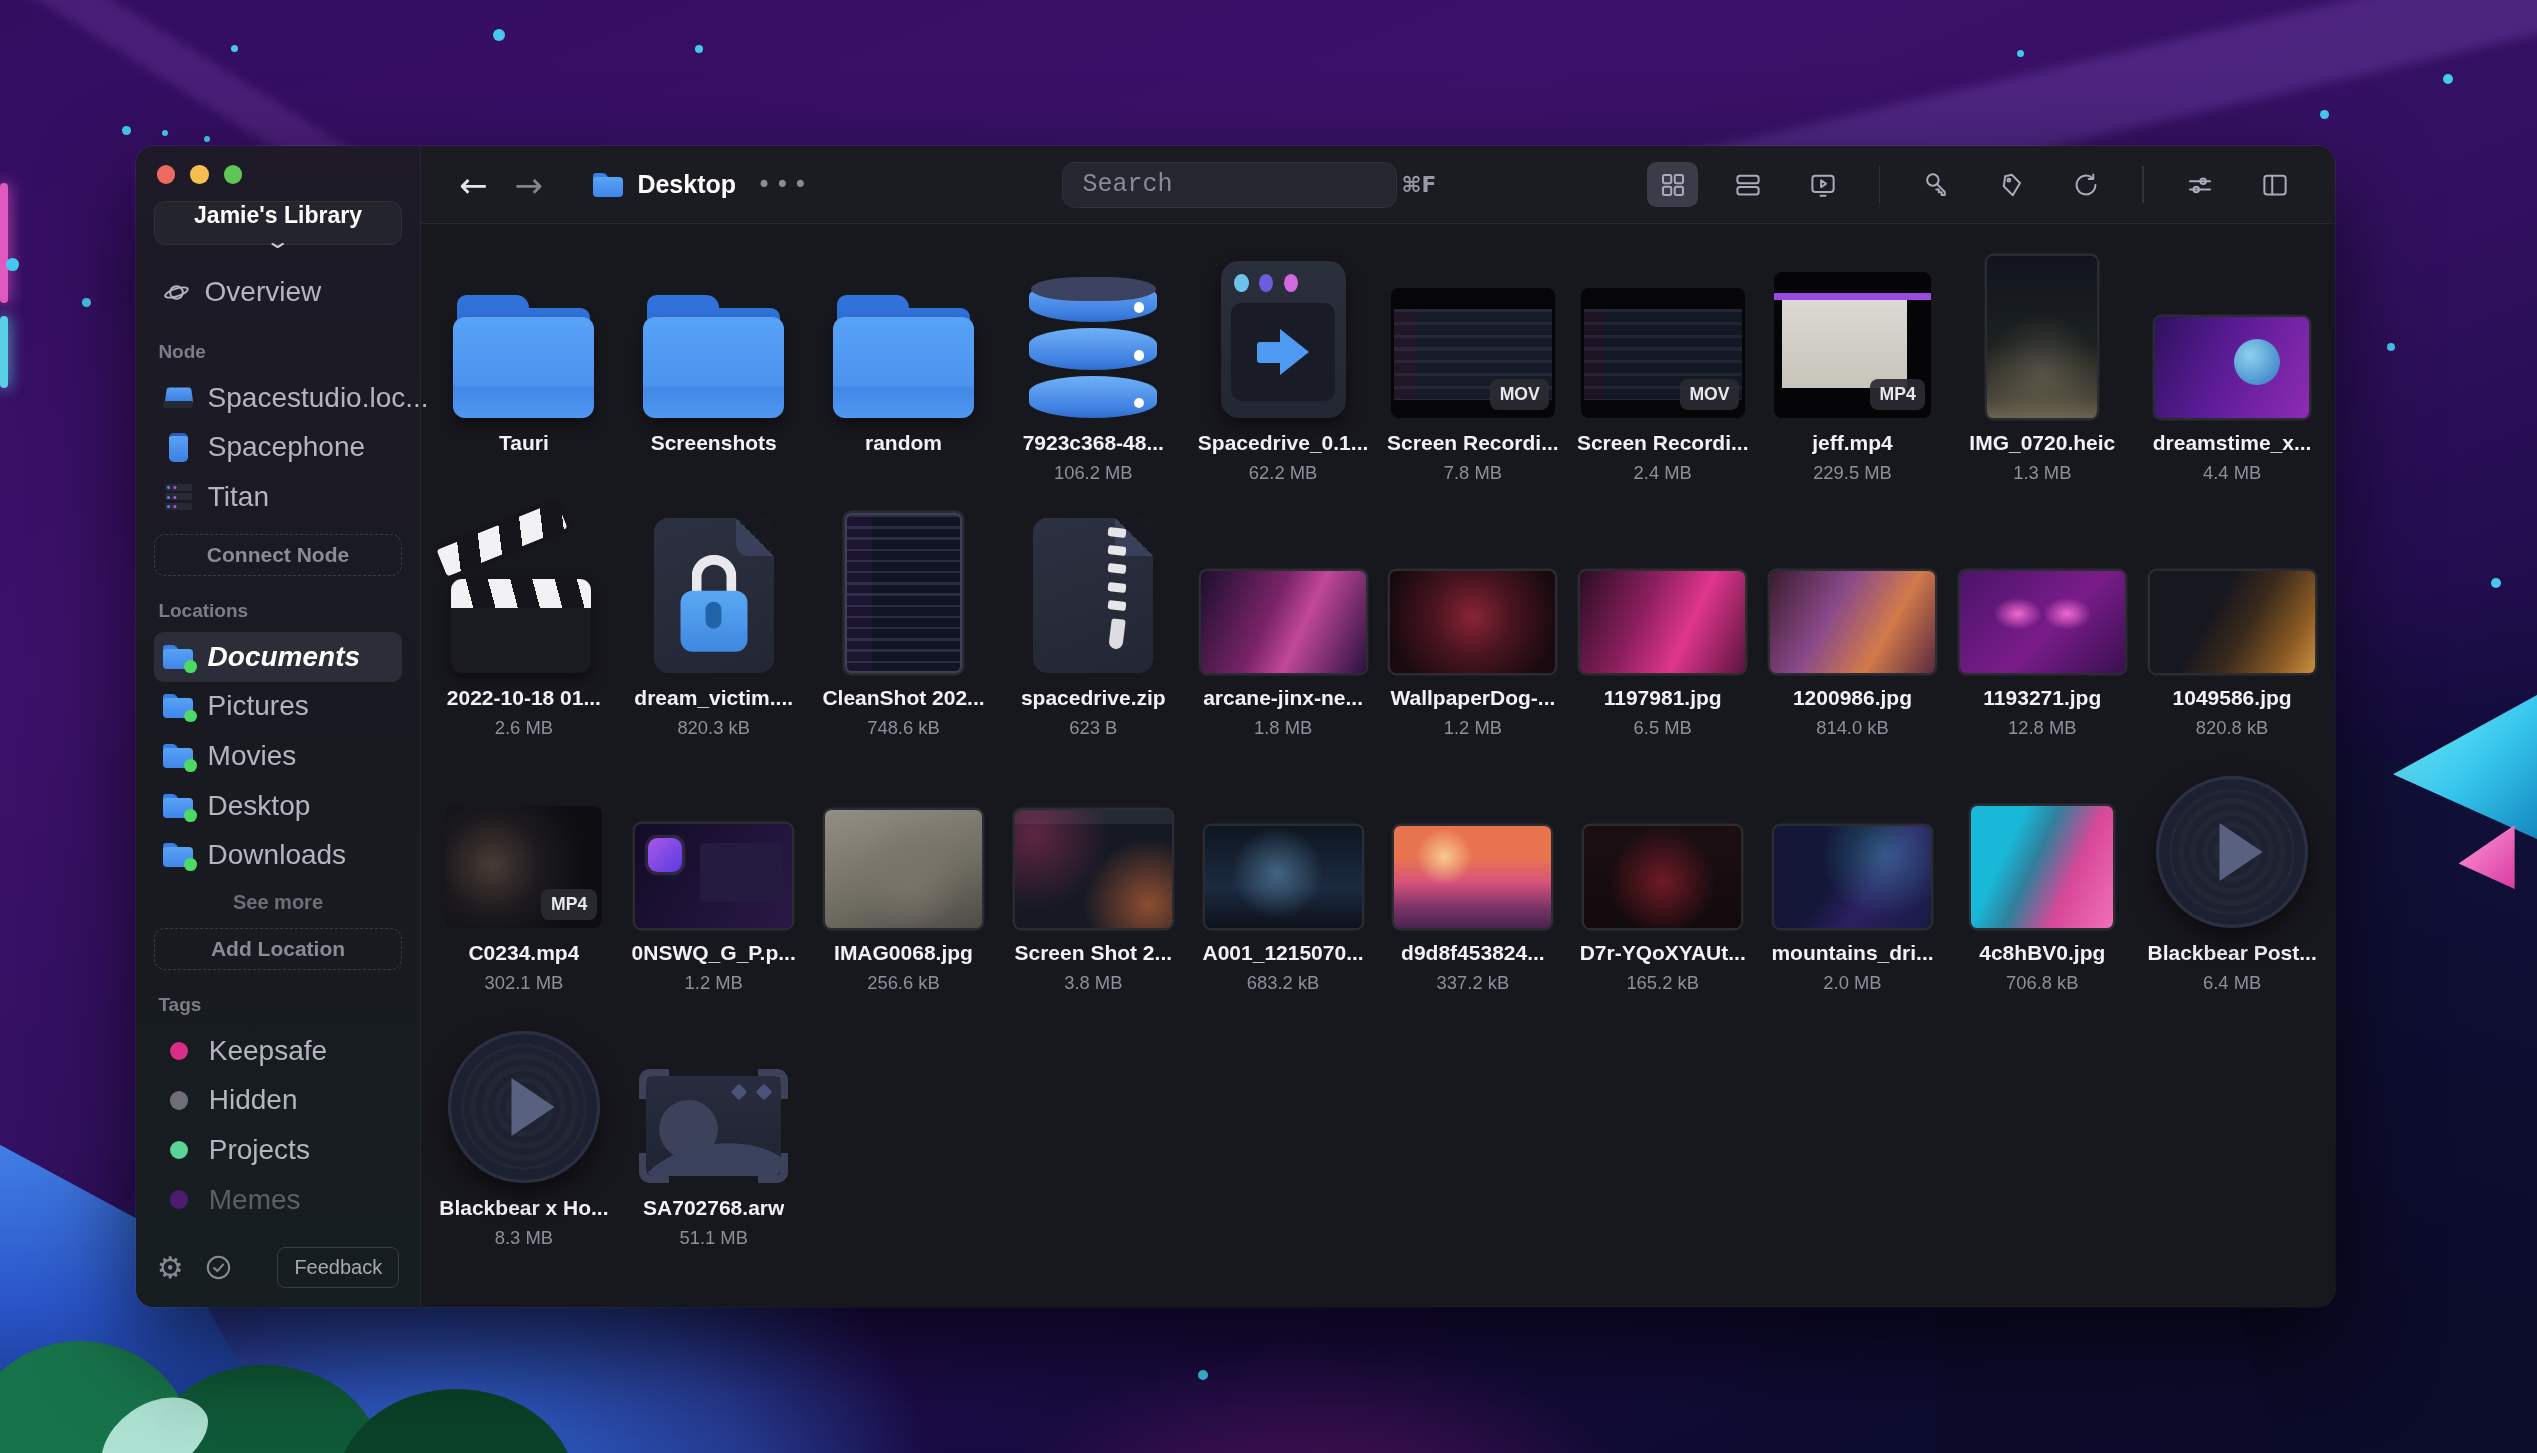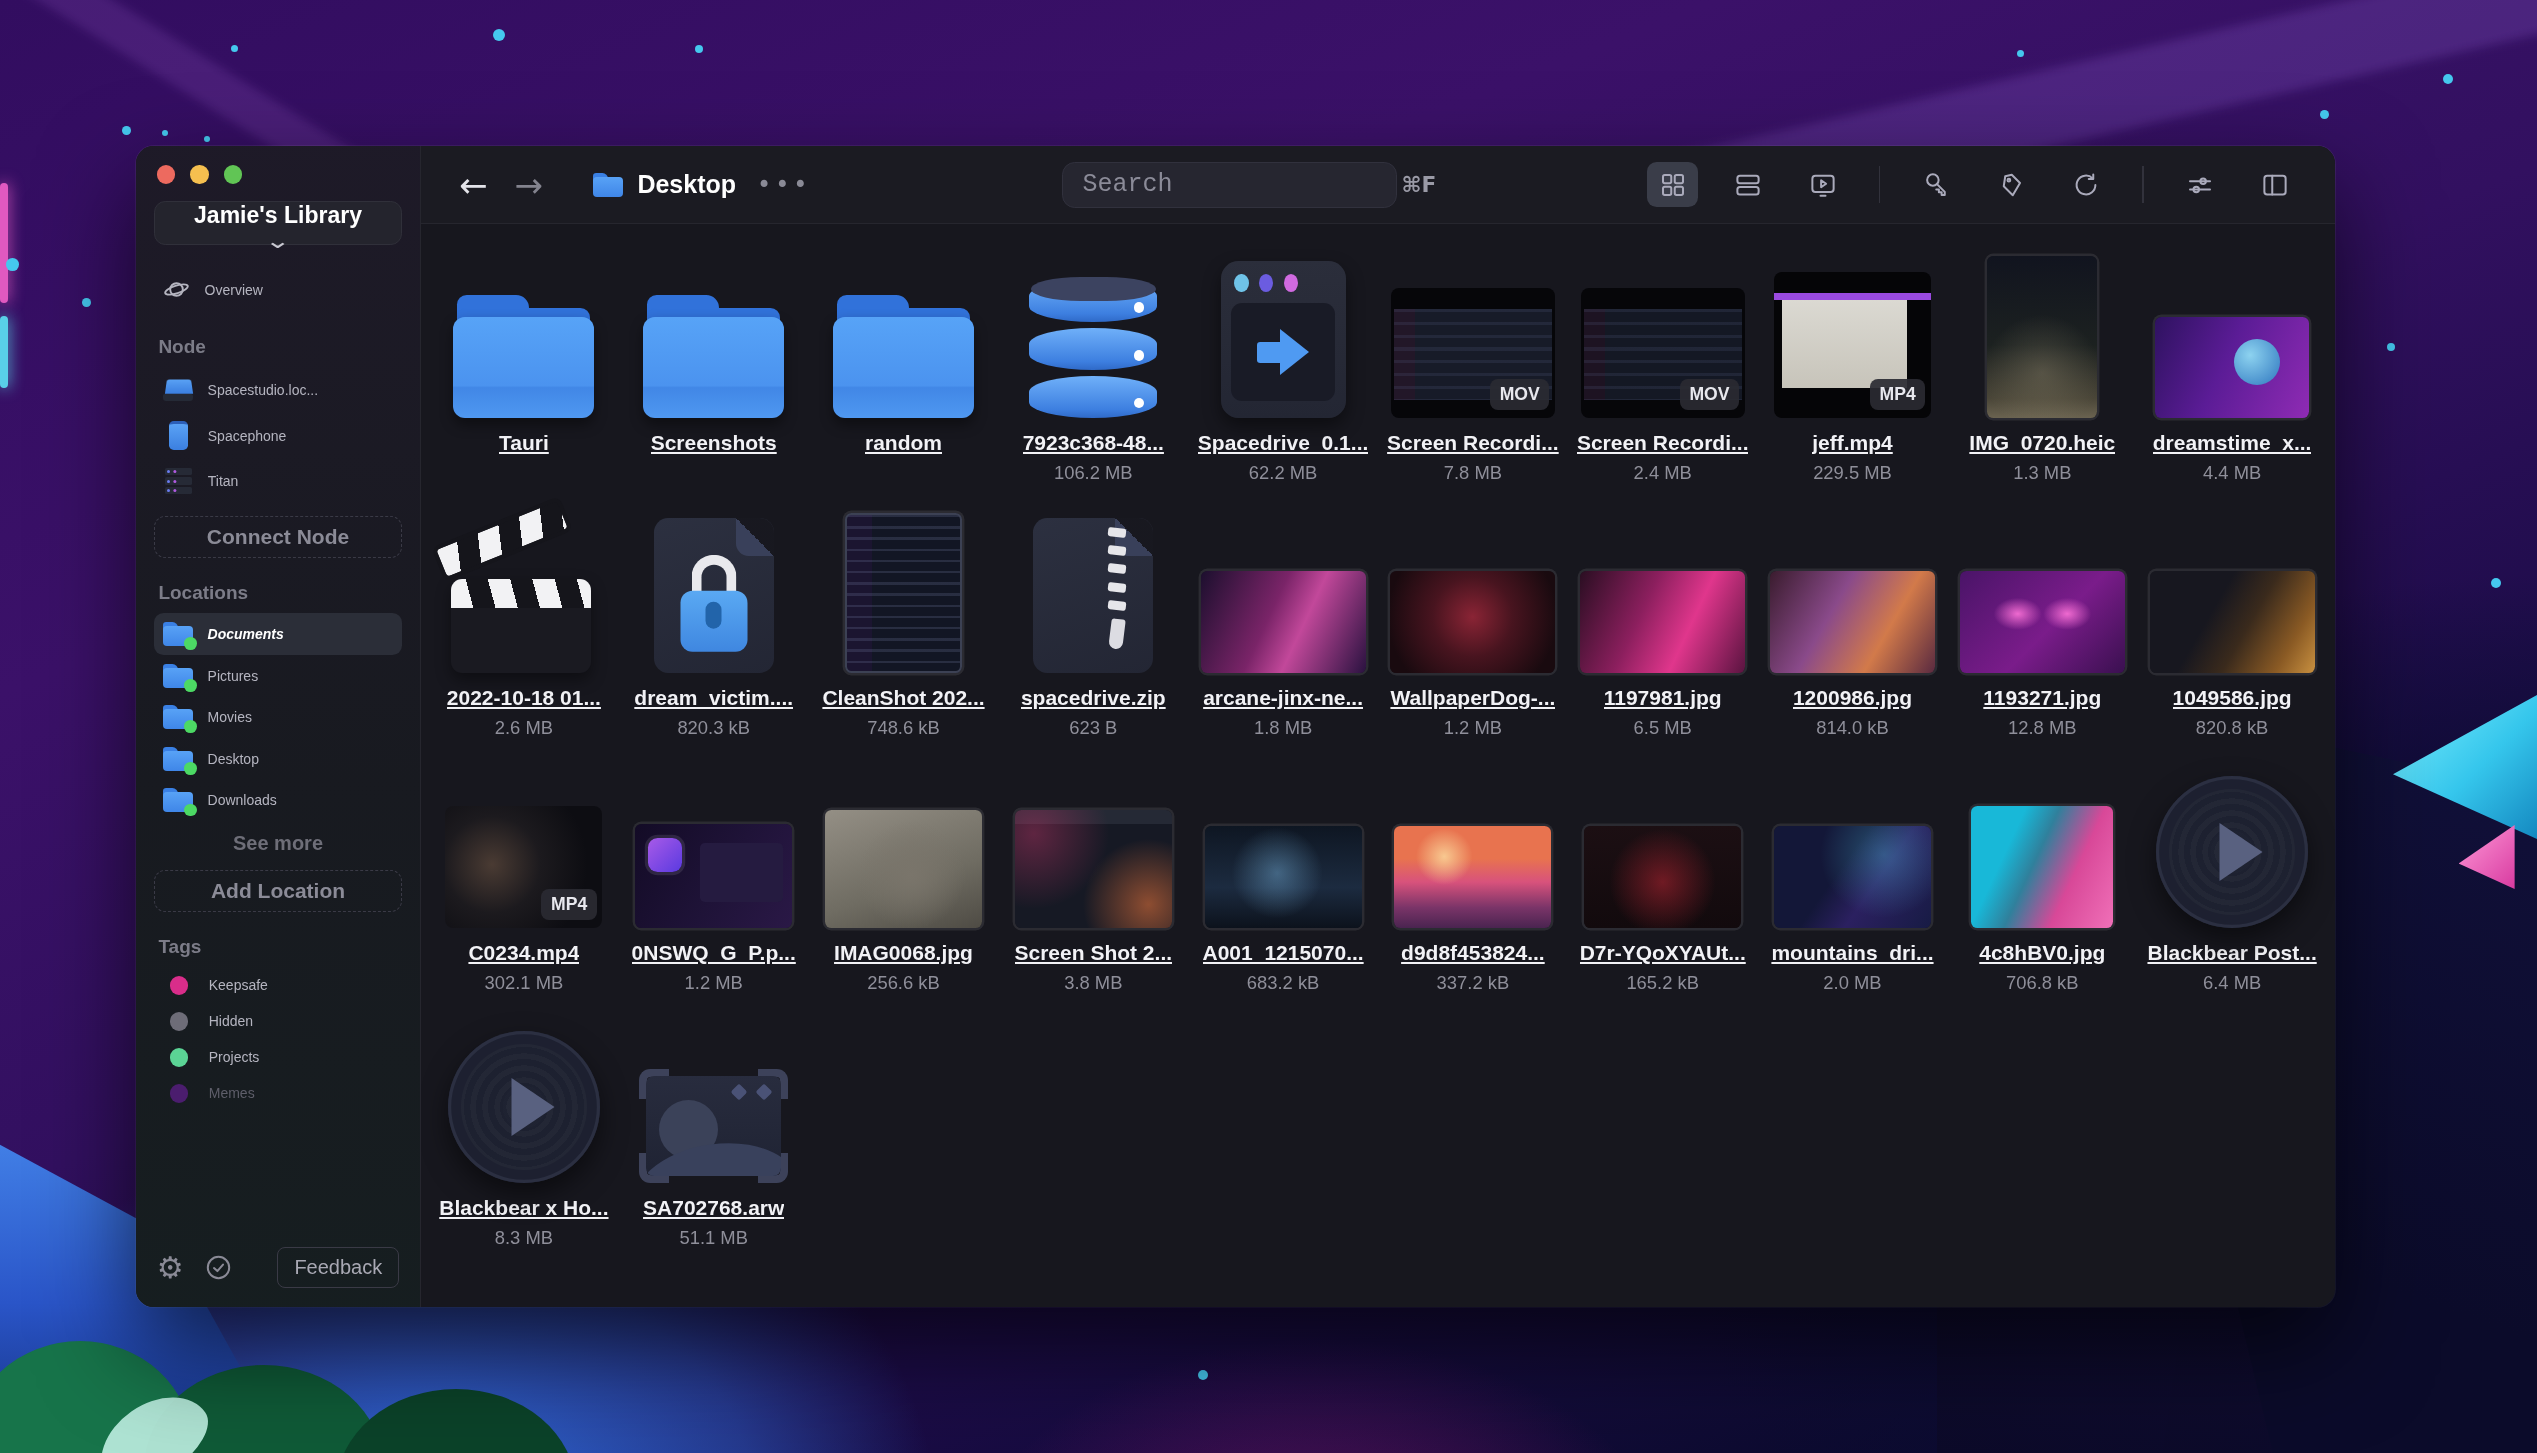--- a/index.html
+++ b/index.html
@@ -33,21 +33,21 @@
   .window{position:absolute;left:136px;top:146px;width:2199px;height:1161px;border-radius:17.6px;background:#17171e;box-shadow:0 40px 96px rgba(0,0,0,.65),0 0 0 0.8px rgba(255,255,255,.09);display:flex;overflow:hidden;}
 
   
   .sidebar{width:285px;flex:0 0 285px;background:linear-gradient(180deg,rgba(30,26,40,.97) 0%,rgba(24,26,32,.97) 55%,rgba(22,30,32,.96) 100%);border-right:0.8px solid #26262e;padding:16px 17.6px 19px;display:flex;flex-direction:column;}
   .traffic{display:flex;gap:15px;padding:3.2px 3.2px 17.6px;}
   .tl{width:18.4px;height:18.4px;border-radius:50%;}
   .tl.red{background:#ed6a5f;} .tl.yellow{background:#f5bf4f;} .tl.green{background:#61c555;}
   .lib-switch{height:44px;background:#24242d;border:0.8px solid #30303a;border-radius:11.2px;display:flex;align-items:center;justify-content:space-between;padding:0 16px;margin-bottom:22.4px;flex-direction:column;}
   .lib-name{color:#fff;font-size:23px;font-weight:bold;}
   .chev{color:#c9c9d2;font-size:21px;transform:scaleX(1.5);font-family:"DejaVu Sans",sans-serif;}
-  .side-row{display:flex;align-items:center;gap:14.4px;padding:8.8px 9.6px;border-radius:9.6px;color:#b5b5c0;font-size:14px;}
+  .side-row{display:flex;align-items:center;gap:14.4px;padding:8.8px 9.6px;border-radius:9.6px;color:#b5b5c0;font-size:28px;}
   .side-row.selected{background:#2b2e38;color:#fff;font-weight:bold;font-style:italic;}
   .heading{color:#7c7c88;font-size:19px;font-weight:bold;margin:24px 0 9.6px 4.8px;}
   .planet-ic{width:27px;height:27px;flex:0 0 27px;}
   .node-icon{width:30px;height:27px;flex:0 0 30px;position:relative;}
   .nls{position:absolute;left:2.4px;top:1.6px;width:25.6px;height:16px;background:linear-gradient(180deg,#5aa2f5,#3b7fe0);border-radius:3.2px 3.2px 0 0;transform:perspective(48px) rotateX(28deg);}
   .nlb{position:absolute;left:0;top:17px;width:30px;height:7.2px;background:#252a36;border-radius:1.6px 1.6px 3.2px 3.2px;}
   .phone-ic{width:19px;height:29px;margin:0 5.6px;background:linear-gradient(180deg,#5aa2f5,#3b7fe0);border-radius:4.8px;border-top:3.2px solid #2c5fb8;flex:0 0 19px;}
   .server-ic{display:flex;flex-direction:column;gap:2.4px;width:27px;flex:0 0 27px;margin:0 1.6px;}
   .server-ic i{height:7.2px;background:#262a36;border-radius:1.6px;position:relative;}
   .server-ic i::before{content:"";position:absolute;left:2.4px;top:2.4px;width:3.2px;height:3.2px;border-radius:50%;background:#6a7cf0;box-shadow:6.4px 0 0 #b05ae0;}
@@ -79,21 +79,21 @@
   .tools{display:flex;align-items:center;gap:24px;}
   .tool-btn{width:51px;height:45px;border-radius:9.6px;display:flex;align-items:center;justify-content:center;}
   .tool-btn.active{background:#3a3d49;}
   .tdiv{width:1.6px;height:37px;background:#32323c;margin:0 6.4px;}
   .tools svg{stroke:#aab;fill:none;stroke-width:1.6;stroke-linecap:round;stroke-linejoin:round;}
 
   
   .grid{display:grid;grid-template-columns:repeat(10,1fr);padding:27px 8px 0;overflow:hidden;}
   .cell{height:255px;display:flex;flex-direction:column;align-items:center;}
   .thumb-wrap{height:167px;display:flex;align-items:flex-end;justify-content:center;margin-bottom:12.8px;}
-  .fname{color:#f2f2f6;font-size:21px;font-weight:bold;max-width:180px;white-space:nowrap;overflow:hidden;text-decoration:underline;}
+  .fname{color:#f2f2f6;font-size:21px;font-weight:bold;max-width:180px;white-space:nowrap;overflow:hidden;}
   .fsize{color:#8f8f9a;font-size:18.4px;margin-top:7.2px;}
   .thumb{position:relative;}
   .badge{position:absolute;right:5.6px;bottom:8px;background:rgba(42,42,50,.92);color:#e8e8ee;font-size:17.6px;font-weight:bold;padding:4.8px 9.6px;border-radius:8px;}
   .imgb{box-shadow:0 0 0 2.4px rgba(255,255,255,.09);border-radius:6.4px;}
 
   
   .t-folder{width:141px;height:123px;}
   .f-tab{position:absolute;top:0;left:4px;width:72px;height:34px;background:#3172da;border-radius:9.6px 12.8px 0 0;}
   .f-back{position:absolute;top:12.8px;left:4px;right:4px;bottom:2.4px;background:#3172da;border-radius:9.6px;}
   .f-body{position:absolute;top:22.4px;left:0;right:0;bottom:0;background:linear-gradient(180deg,#57a3f7 0%,#4b93ef 68%,#4187e6 70%,#4f98f1 100%);border-radius:12px;box-shadow:0 6.4px 12.8px rgba(0,0,0,.4);}

